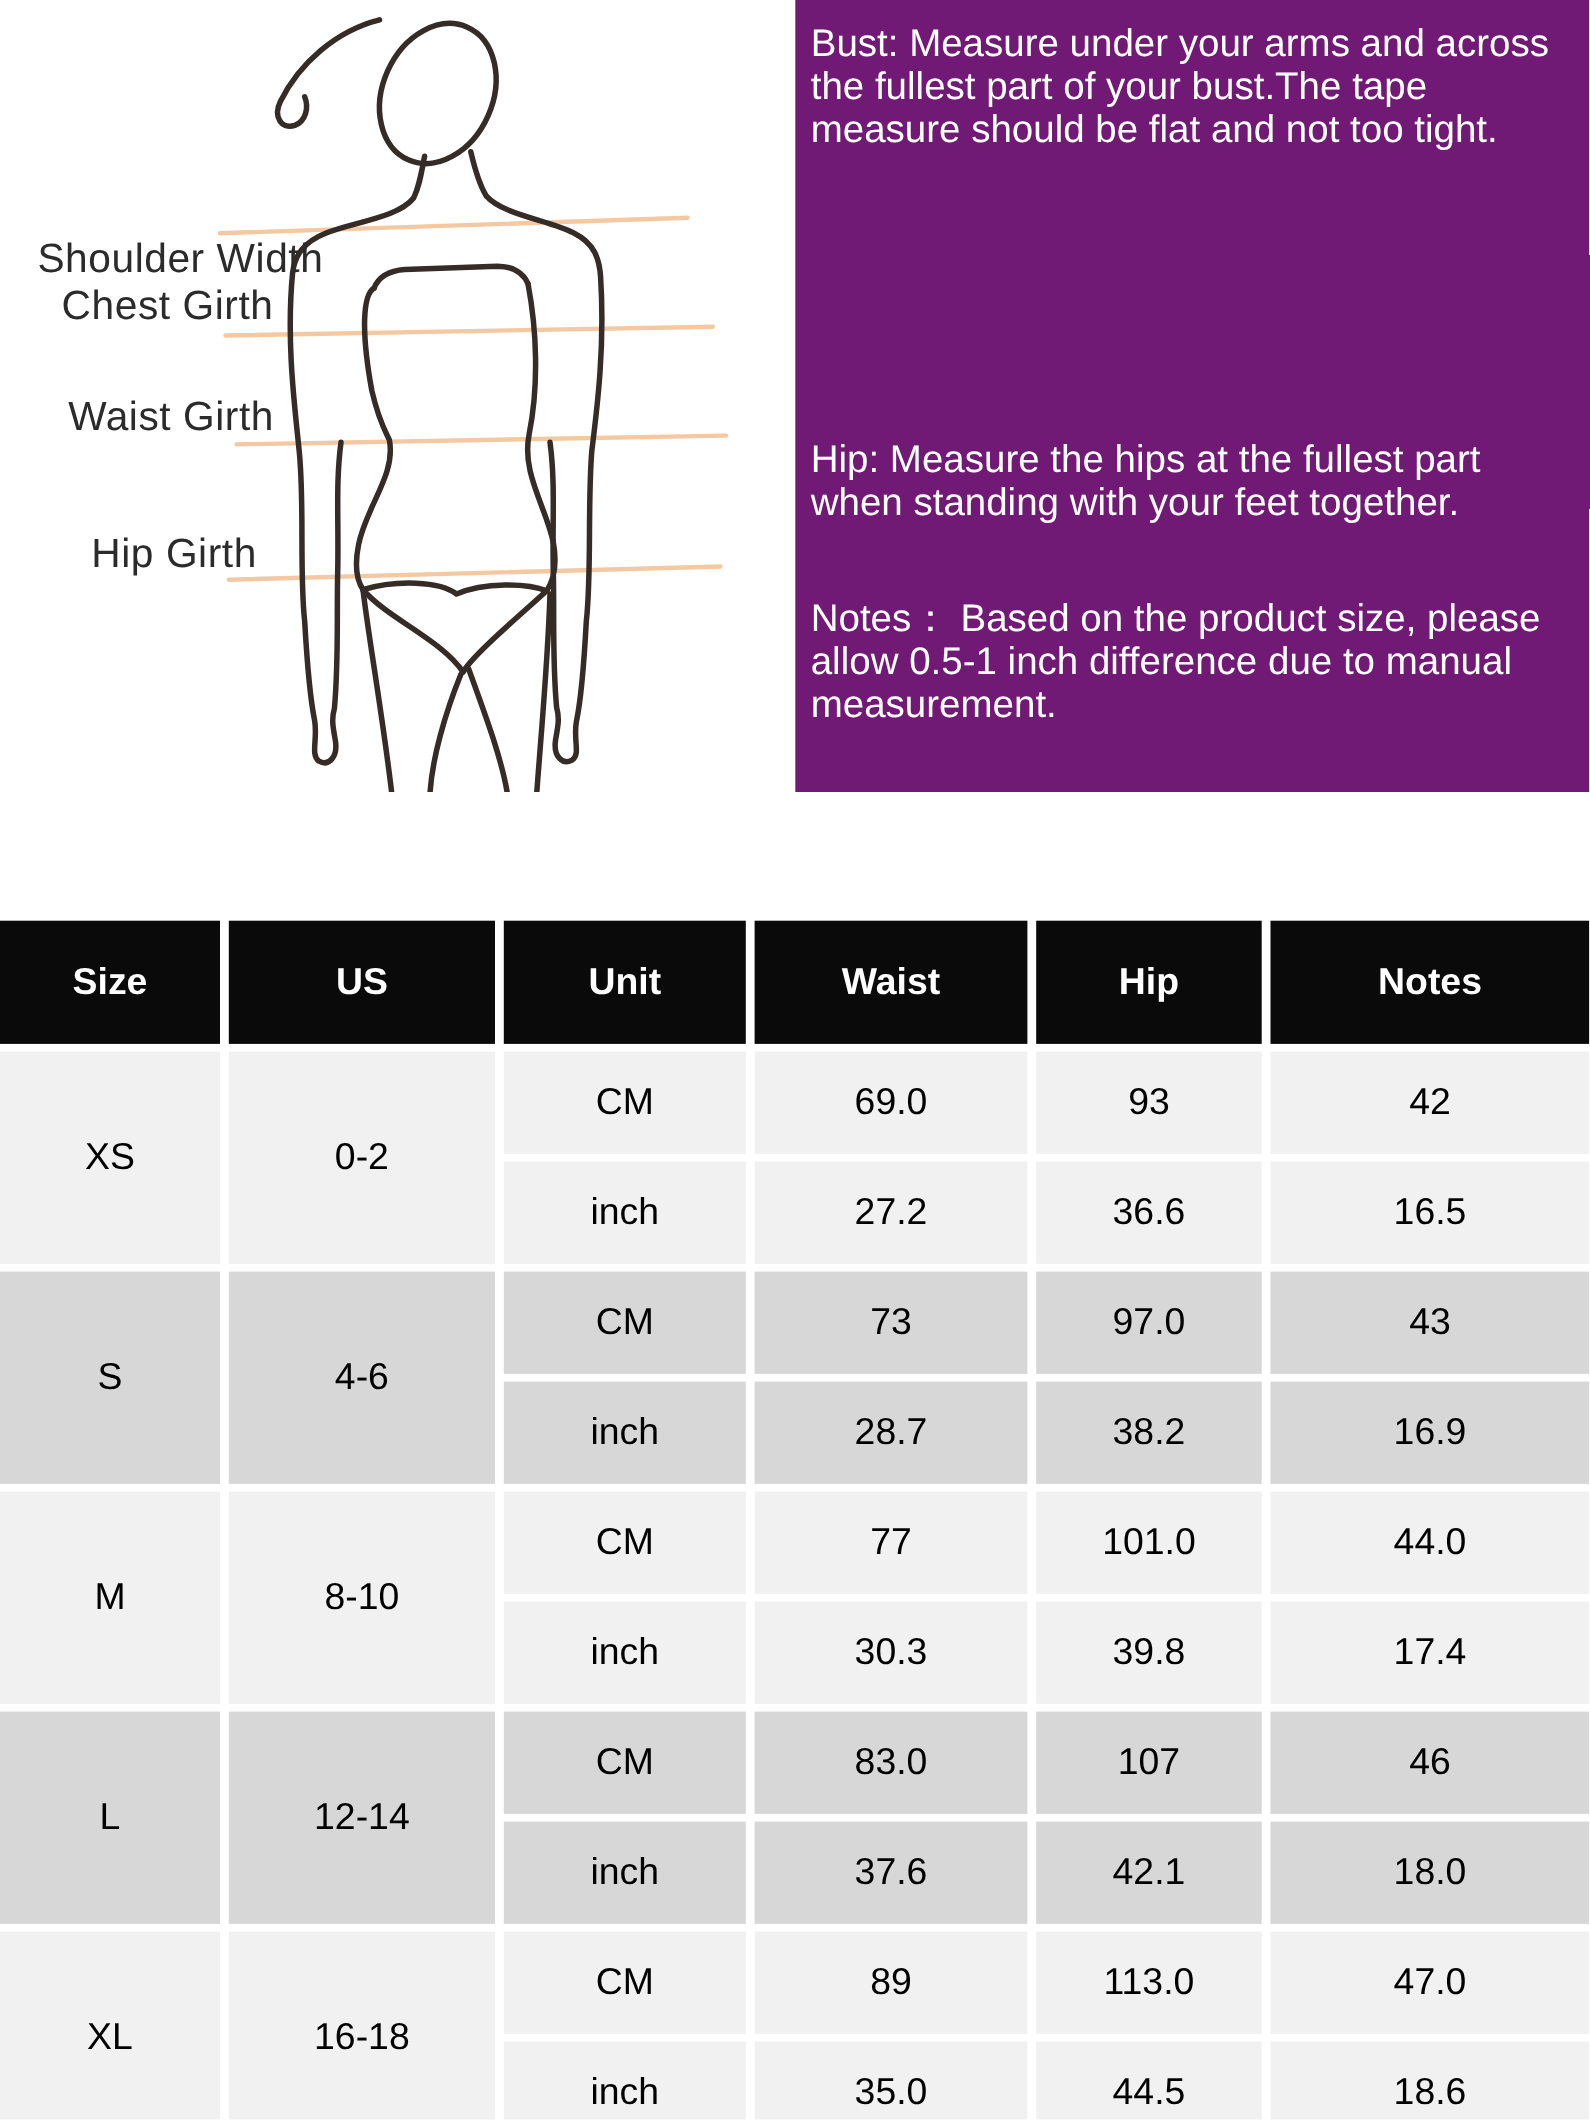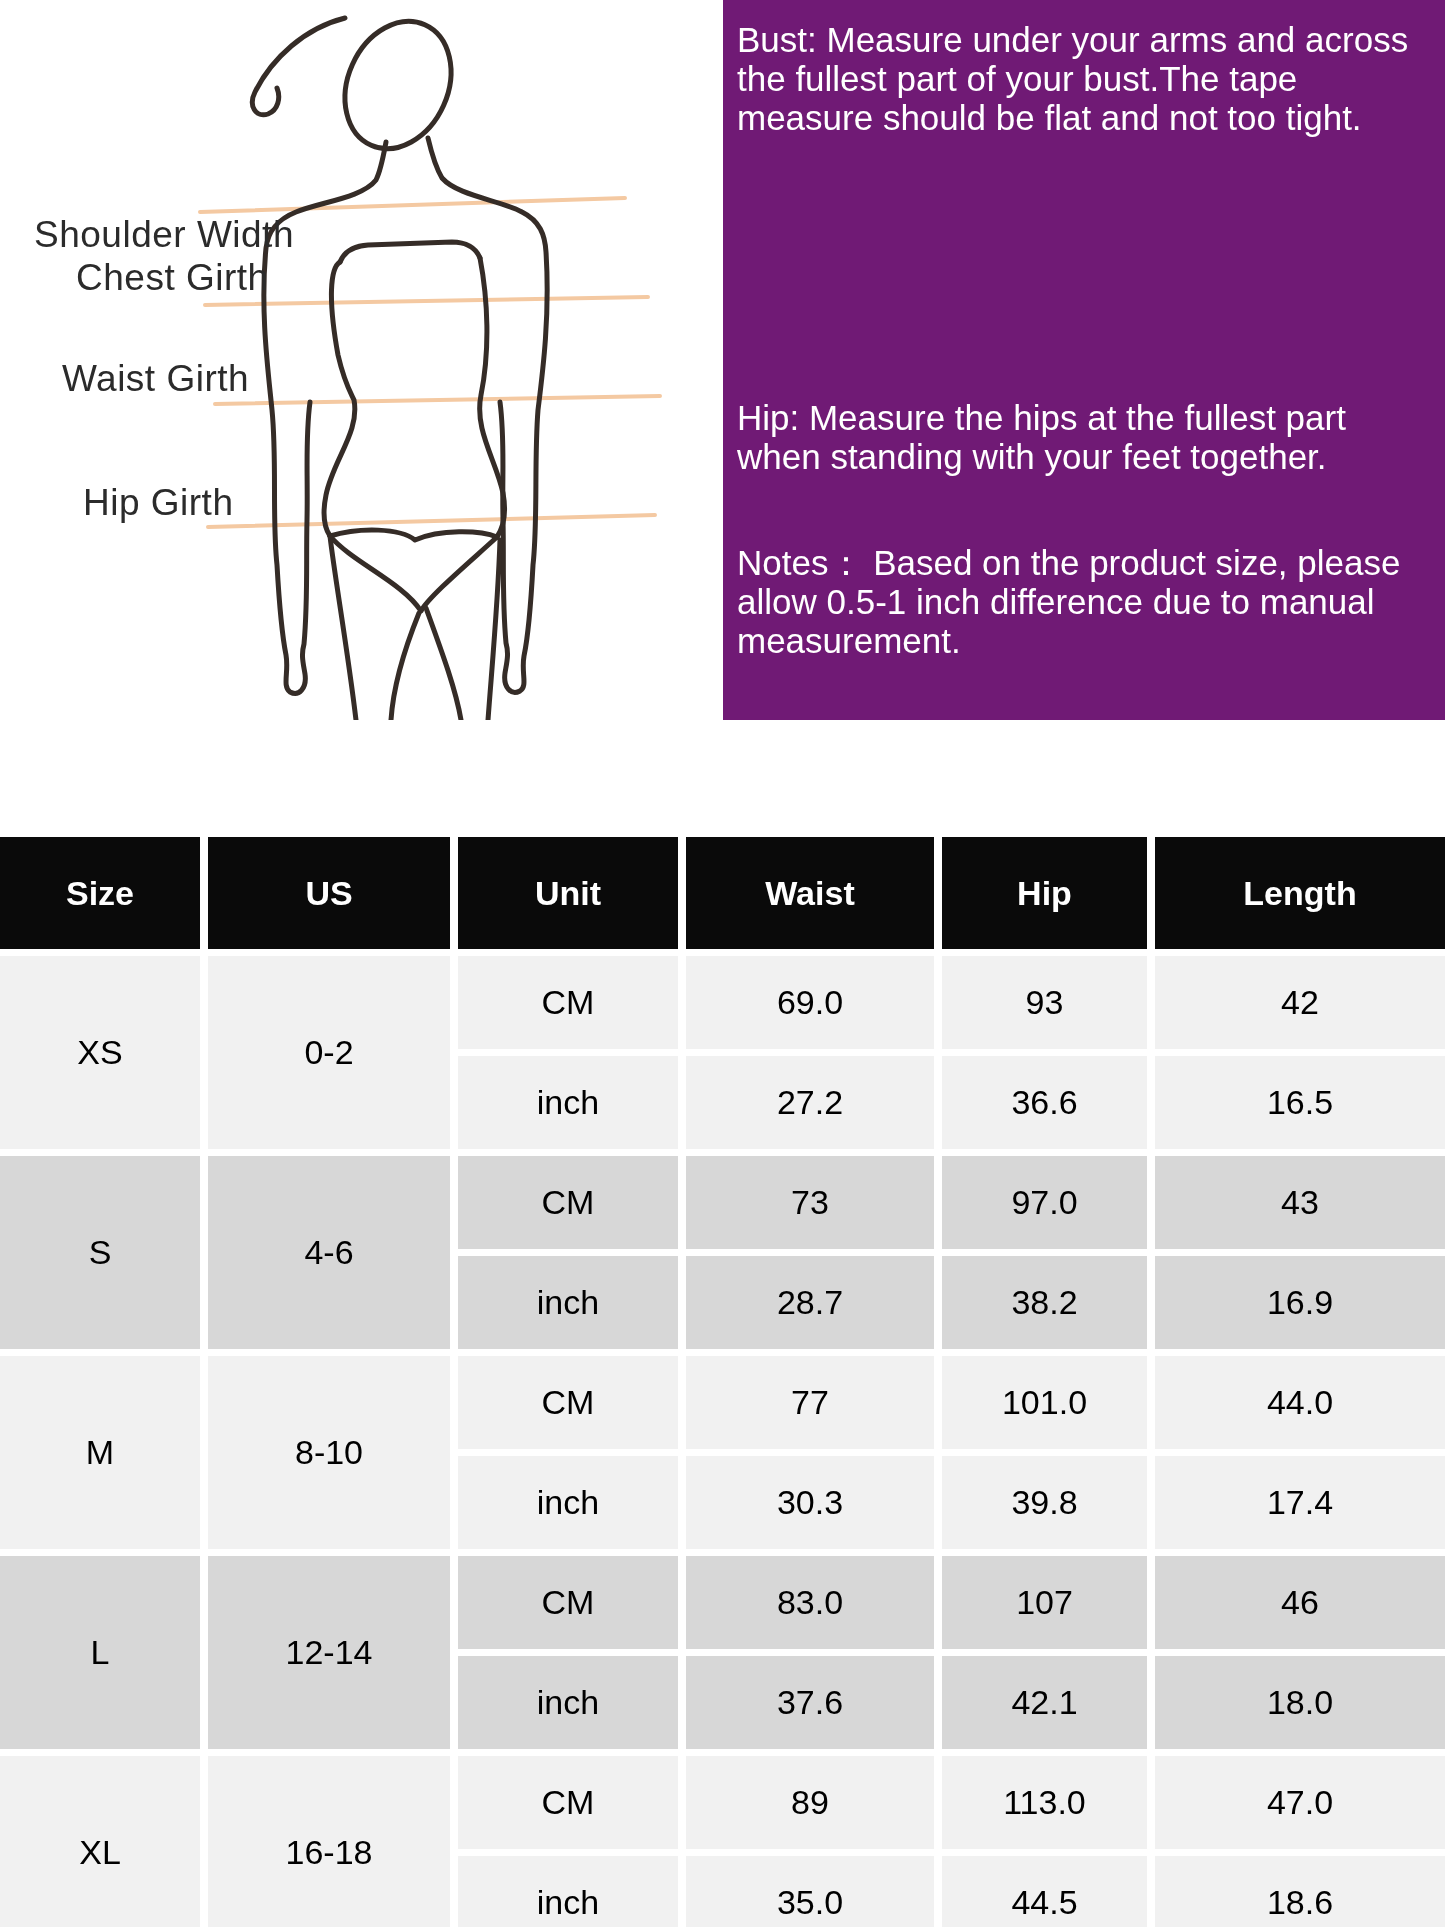--- a/index.html
+++ b/index.html
@@ -9,21 +9,21 @@
   }
 
   
   .diagram{position:absolute;left:0;top:0;width:723px;height:720px;}
   .diagram svg{position:absolute;left:0;top:0;}
   .measure-label{
     position:absolute;font-size:37px;color:#2b2b2b;letter-spacing:.5px;
     white-space:nowrap;font-family:"Liberation Sans",sans-serif;
   }
   .lbl-shoulder{left:34px;top:166px;margin-top:48px;}
-  .lbl-chest{left:76px;top:257px;}
+  .lbl-chest{left:56px;top:257px;}
   .lbl-waist{left:62px;top:358px;}
   .lbl-hip{left:83px;top:482px;}
 
   
   .info-box{
     position:absolute;left:723px;top:0;width:722px;height:720px;
     background:#701a75;color:#ffffff;
   }
   .info-box p{
     position:absolute;left:14px;width:672px;margin:0;
@@ -121,21 +121,21 @@
         <col style="width:205px">
         <col style="width:290px">
     </colgroup>
     <tbody>
         <tr>
       <th>Size</th>
       <th>US</th>
       <th>Unit</th>
       <th>Waist</th>
       <th>Hip</th>
-      <th>Length</th>
+      <th>Notes</th>
     </tr>
 
     <tr class="g-light">
       <td rowspan="2">XS</td>
       <td rowspan="2">0-2</td>
       <td>CM</td>
       <td>69.0</td>
       <td>93</td>
       <td>42</td>
     </tr>

